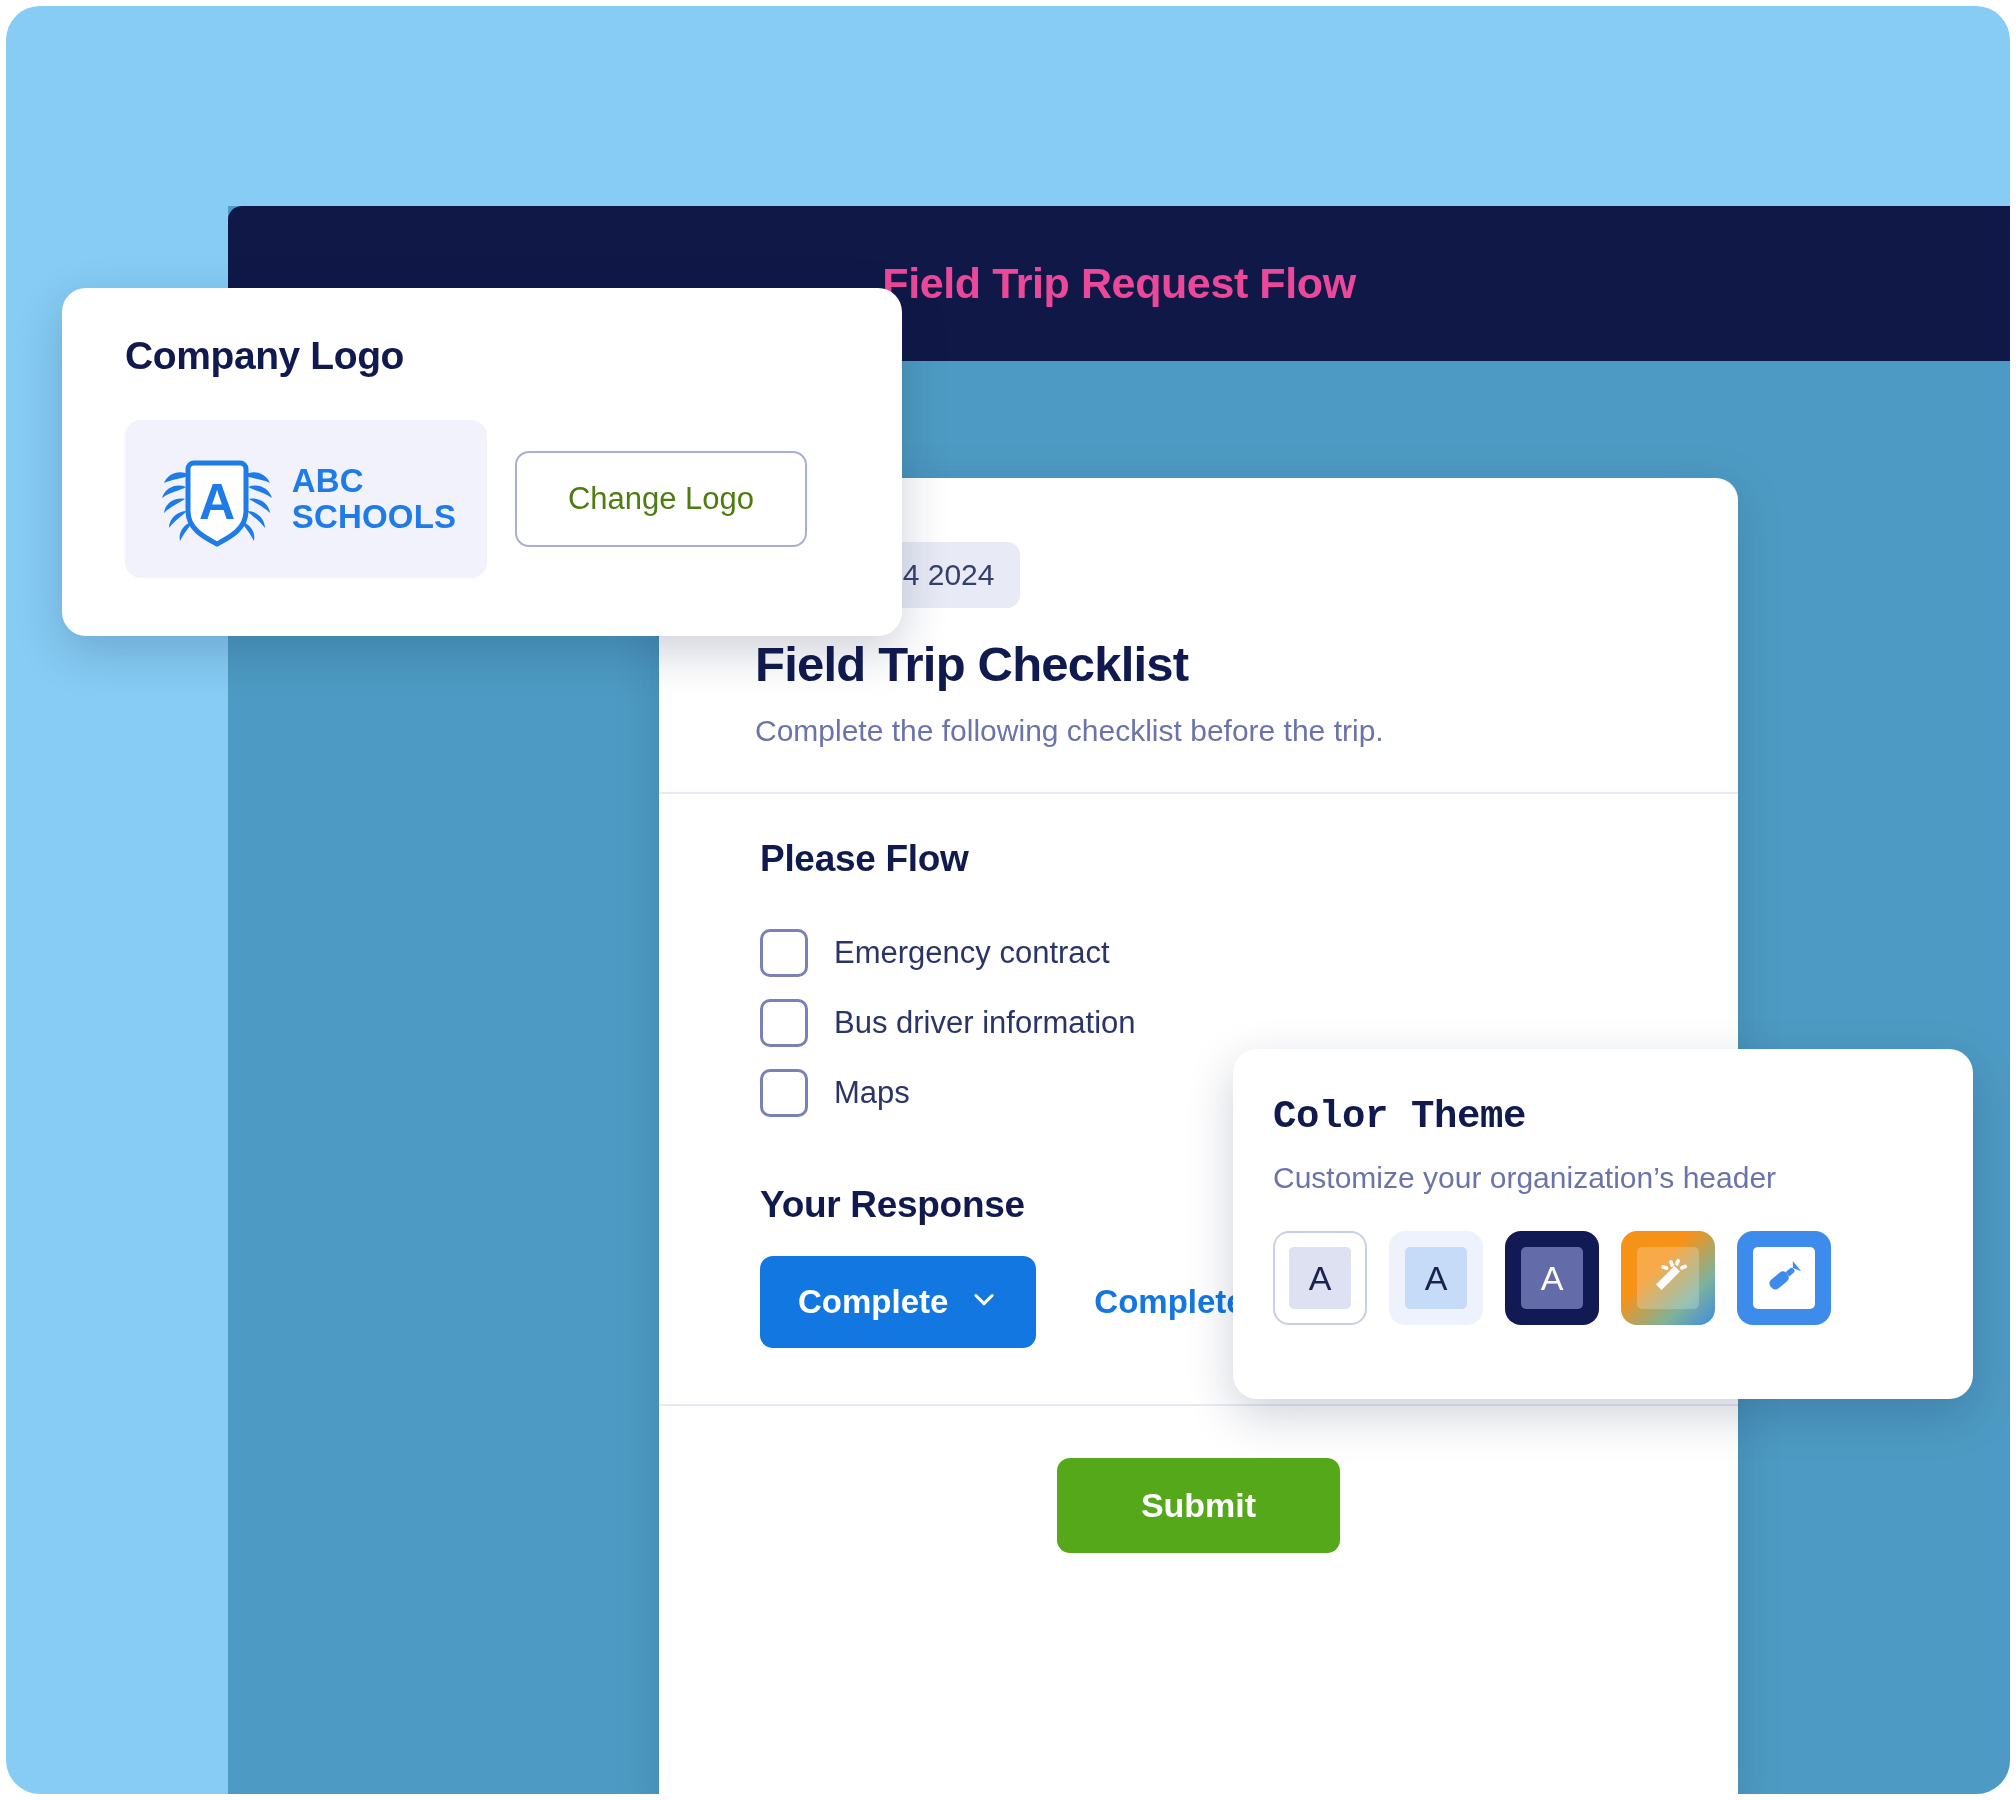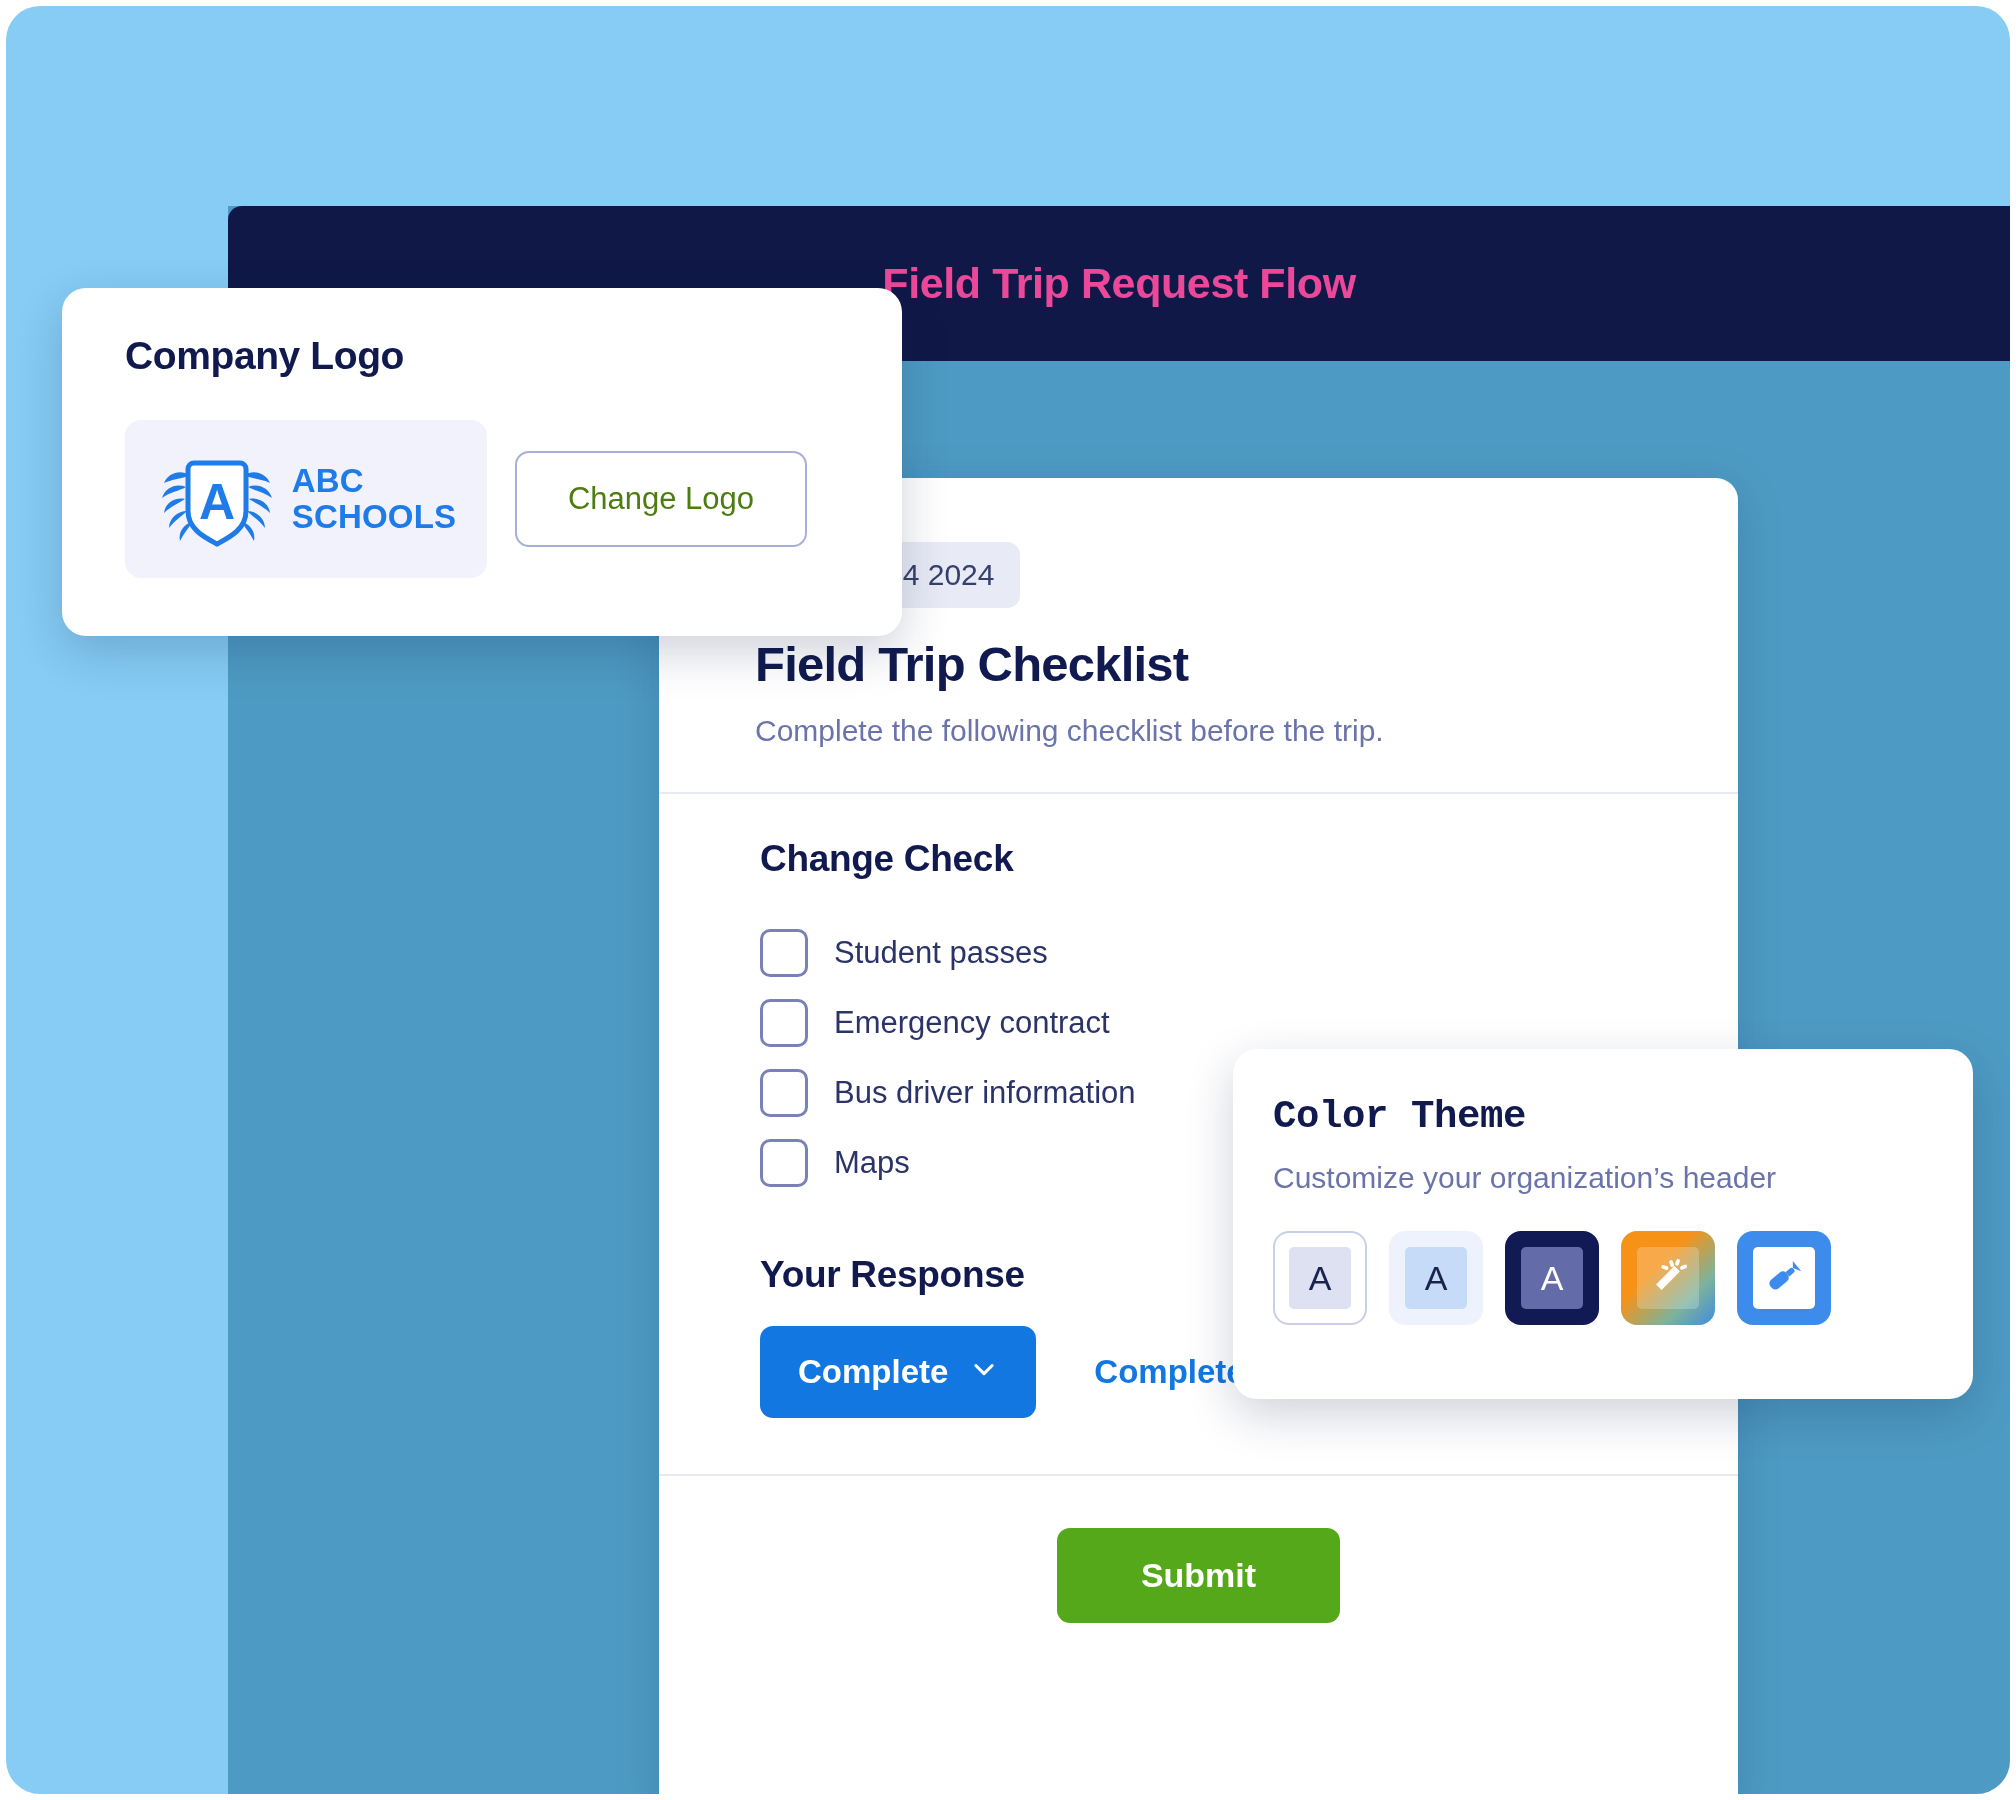--- a/index.html
+++ b/index.html
@@ -311,27 +311,23 @@
           </svg>
         </span>
         <span class="date-text">Oct 24 2024</span>
       </div>
 
       <div class="card-title">Field Trip Checklist</div>
       <div class="card-sub">Complete the following checklist before the trip.</div>
 
       <div class="divider"></div>
 
-      <div class="section-title">Change Check</div>
+      <div class="section-title">Please Flow</div>
 
       <div class="check-list">
-        <div class="check-row">
-          <div class="checkbox"></div>
-          <div class="check-label">Student passes</div>
-        </div>
         <div class="check-row">
           <div class="checkbox"></div>
           <div class="check-label">Emergency contract</div>
         </div>
         <div class="check-row">
           <div class="checkbox"></div>
           <div class="check-label">Bus driver information</div>
         </div>
         <div class="check-row">
           <div class="checkbox"></div>

